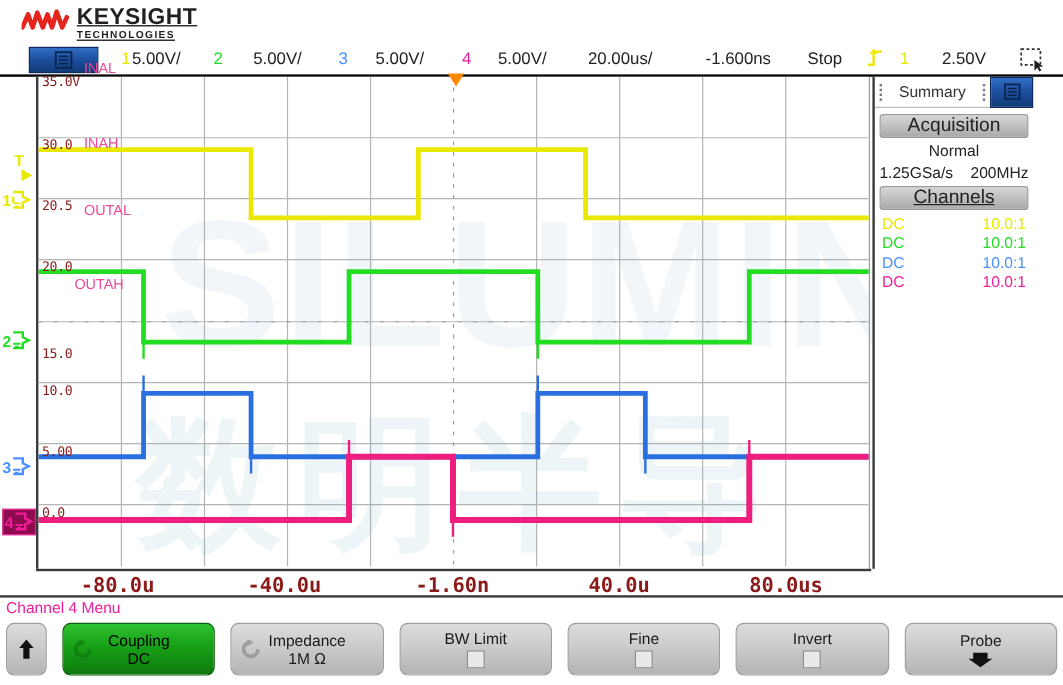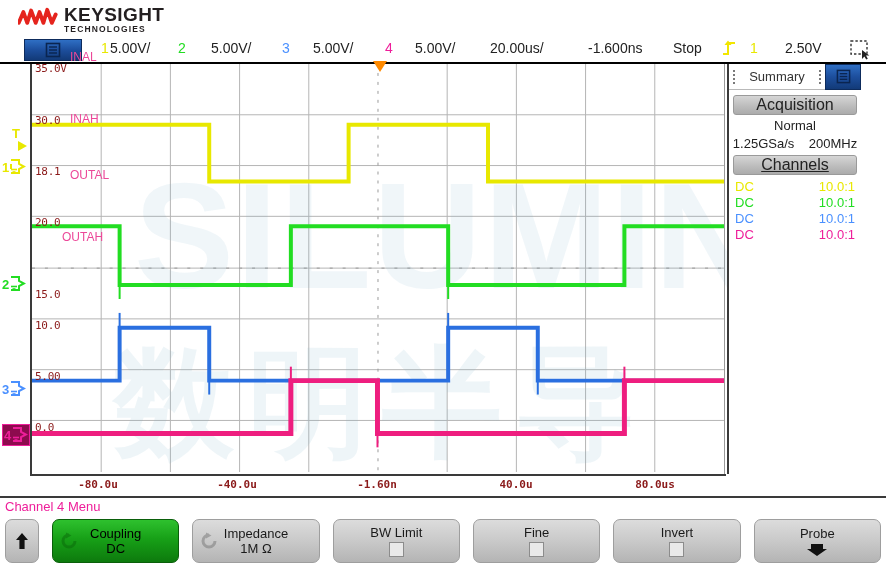--- a/index.html
+++ b/index.html
@@ -15,21 +15,21 @@
     width: 886px; height: 571px;
     background: #ffffff;
   }
 
   
   #brand {
     position: absolute; left: 18px; top: 4px;
     display: flex; align-items: center; gap: 6px;
   }
   #brand-mark { width: 40px; height: 26px; }
-  #brand-text { line-height: 1; padding-top: 1px; }
+  #brand-text { line-height: 1; padding-top: 1px; text-decoration: underline; }
   #brand-name {
     font-size: 19px; font-weight: bold; letter-spacing: .4px;
     color: #231f20; display: block;
   }
   #brand-sub {
     font-size: 8.5px; font-weight: bold; letter-spacing: 1.15px;
     color: #231f20; display: block; margin-top: 1px;
   }
 
   
@@ -95,21 +95,21 @@
   .ylab {
     position: absolute; left: 3px;
     font-family: "DejaVu Sans Mono", monospace;
     font-size: 11px; color: #8b1a1a; font-weight: normal;
     letter-spacing: -0.3px;
   }
   
   .xlab {
     position: absolute; top: 478px;
     font-family: "DejaVu Sans Mono", monospace;
-    font-size: 11px; color: #8b1a1a; font-weight: bold;
+    font-size: 17px; color: #8b1a1a; font-weight: bold;
     text-align: center; width: 80px;
   }
   #xaxis-line {
     position: absolute; left: 30px; top: 474px;
     width: 696px; height: 2px; background: #3a3a3a;
   }
   #xaxis-bot {
     position: absolute; left: 0px; top: 496px;
     width: 886px; height: 2px; background: #3a3a3a;
   }
@@ -336,21 +336,21 @@
         <line x1="347" y1="371" x2="347" y2="385"></line>
       </g>
     </svg>
 
     <svg style="position:absolute;left:341px;top:-3px;" width="14" height="12" viewBox="0 0 14 12">
       <path d="M0 0 L14 0 L7 11 Z" fill="#ff8a00"></path>
     </svg>
 
     <span class="ylab" style="top:-2px;">35.0V</span>
     <span class="ylab" style="top:50px;">30.0</span>
-    <span class="ylab" style="top:101px;">18.1</span>
+    <span class="ylab" style="top:101px;">20.5</span>
     <span class="ylab" style="top:152px;">20.0</span>
     <span class="ylab" style="top:204px;margin-top:20px;">15.0</span>
     <span class="ylab" style="top:255px;">10.0</span>
     <span class="ylab" style="top:306px;">5.00</span>
     <span class="ylab" style="top:357px;">0.0</span>
 
     <span class="siglabel" style="left:38px;top:-14px;">INAL</span>
     <span class="siglabel" style="left:38px;top:48px;">INAH</span>
     <span class="siglabel" style="left:38px;top:104px;">OUTAL</span>
     <span class="siglabel" style="left:30px;top:166px;">OUTAH</span>

